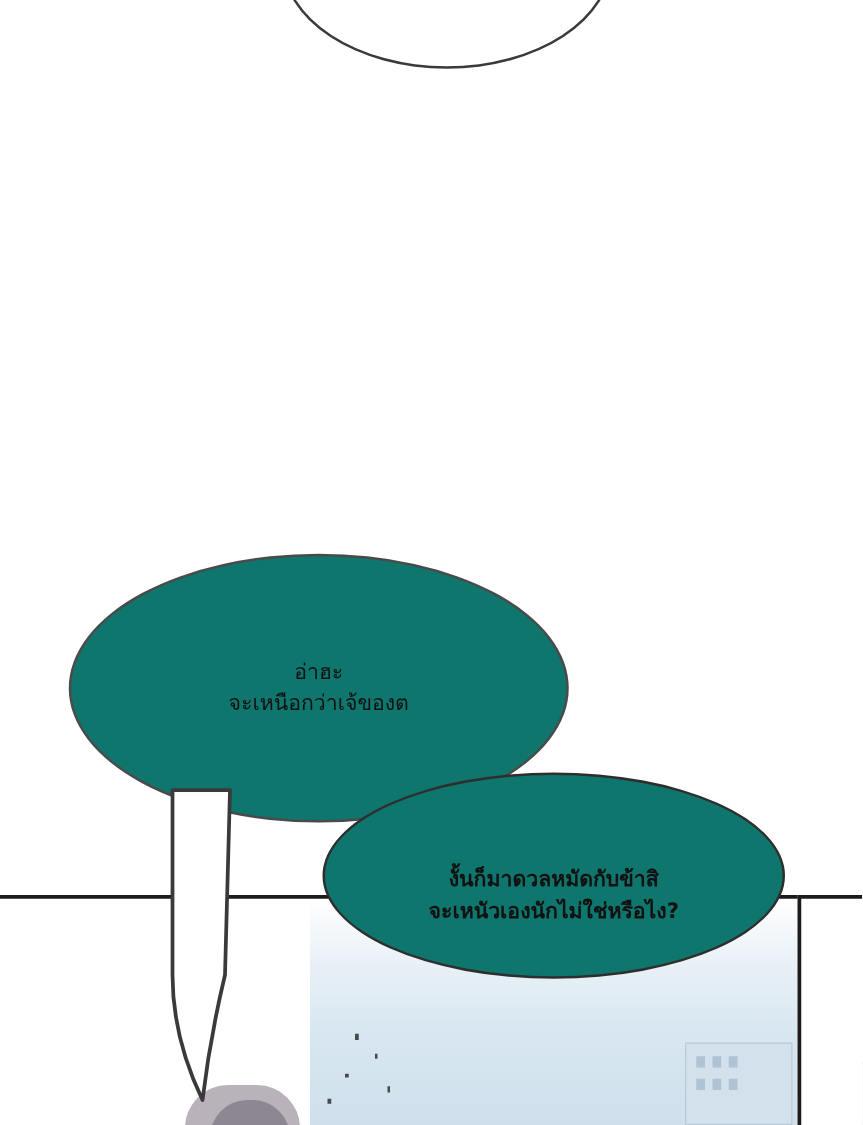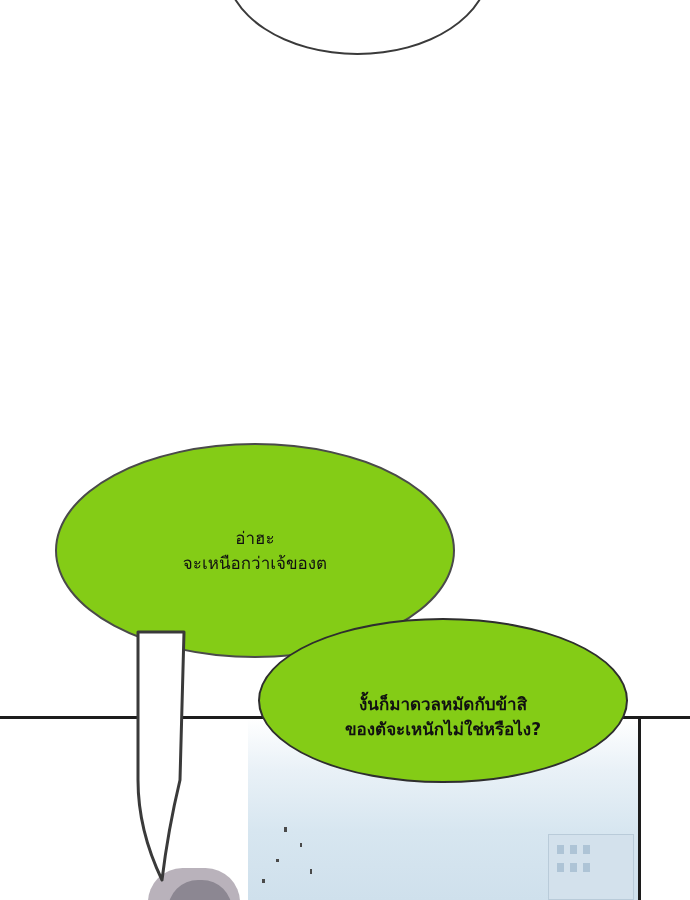--- a/index.html
+++ b/index.html
@@ -15,21 +15,21 @@
     width: 690px;
     height: 900px;
     background: #ffffff;
     overflow: hidden;
   }
 
   
   .bubble {
     position: absolute;
     box-sizing: border-box;
-    background: #84cc16;
+    background: #0f766e;
     border: 2px solid #3a3a3a;
     border-radius: 50% / 50%;
     display: flex;
     flex-direction: column;
     align-items: center;
     justify-content: center;
     text-align: center;
     color: #111111;
     line-height: 1.45;
   }
@@ -228,17 +228,17 @@
   <div class="bubble" id="bubble-main">
     <div class="lines">
       <span class="line">อ่าฮะ</span>
       <span class="line">จะเหนือกว่าเจ้ของต</span>
     </div>
   </div>
 
   <div class="bubble" id="bubble-right">
     <div class="lines">
       <span class="line">งั้นก็มาดวลหมัดกับข้าสิ</span>
-      <span class="line">ของตัจะเหนักไม่ใช่หรือไง?</span>
+      <span class="line">จะเหนัวเองนักไม่ใช่หรือไง?</span>
     </div>
   </div>
 
 </div>
 
 </body></html>

